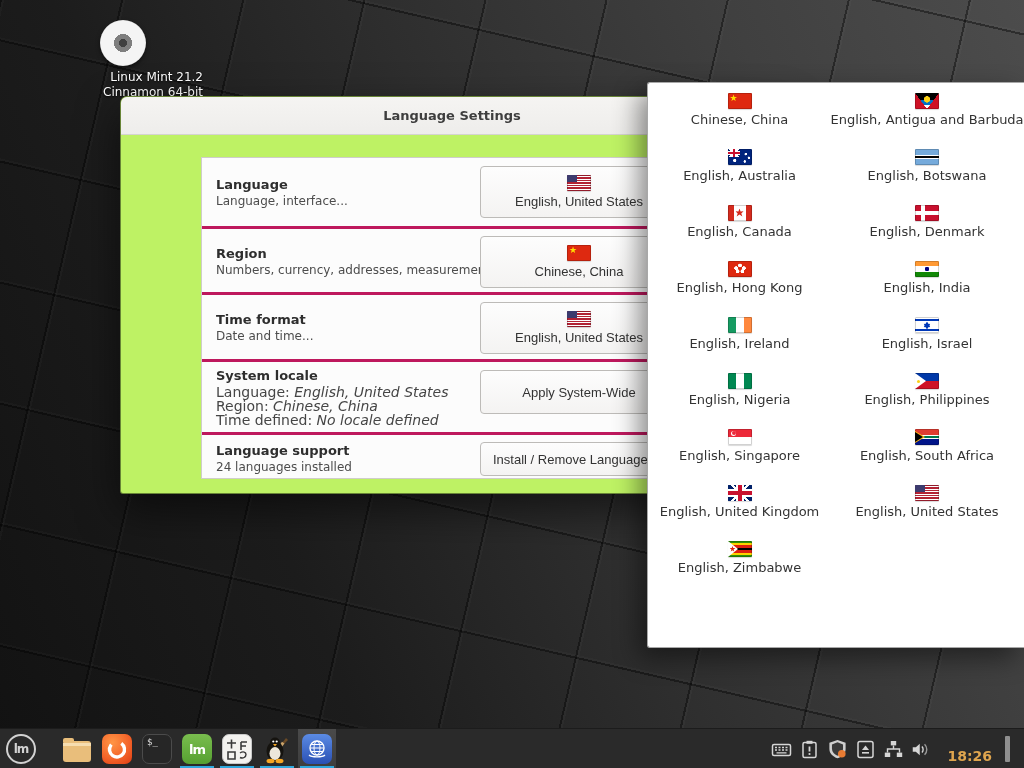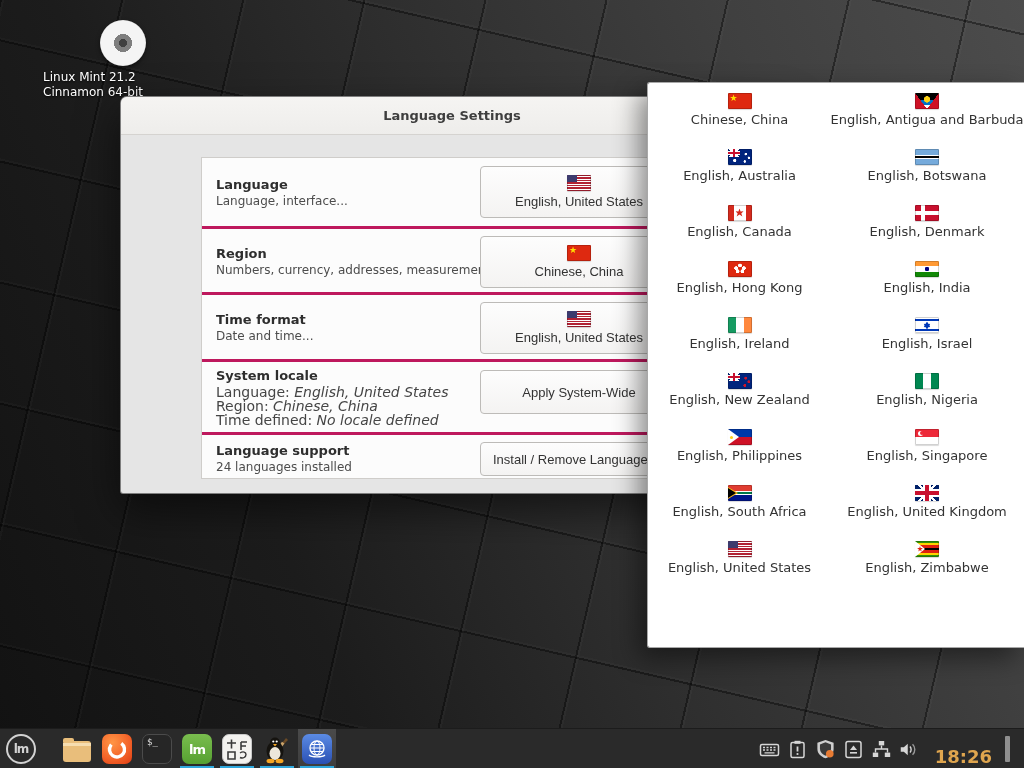--- a/index.html
+++ b/index.html
@@ -9,32 +9,32 @@
   
   .desktop {
     position:absolute; inset:0; z-index:0;
     background:
       repeating-linear-gradient(103deg, rgba(0,0,0,.40) 0 2px, rgba(255,255,255,.025) 2px 4px, transparent 4px 118px),
       repeating-linear-gradient(13deg, rgba(0,0,0,.40) 0 2px, rgba(255,255,255,.02) 2px 4px, transparent 4px 118px),
       linear-gradient(247deg, #4c4c4c 0%, #404040 22%, #2e2e2e 48%, #1c1c1c 72%, #121212 100%);
   }
 
   
-  .desk-icon { position:absolute; left:43px; top:20px; width:160px; text-align:left; z-index:1; }
+  .desk-icon { position:absolute; left:43px; top:20px; width:160px; text-align:right; z-index:1; }
   .disc {
     width:46px; height:46px; margin:0 auto 4px auto; border-radius:50%;
     background:radial-gradient(circle at 50% 50%, #3f3f3f 0 4px, #7e7e7e 4px 9px, #f4f4f4 9px 22px, #dcdcdc 23px);
     box-shadow:0 2px 4px rgba(0,0,0,.5);
   }
   .desk-label { color:#fff; font-size:12px; line-height:15px; text-shadow:0 1px 2px rgba(0,0,0,.9); }
 
   
   .window {
     position:absolute; left:120px; top:96px; width:664px; height:398px; z-index:5;
-    background:#e5e5e5; border:1px solid rgba(0,0,0,.45); border-radius:7px 7px 3px 3px;
+    background:#bef264; border:1px solid rgba(0,0,0,.45); border-radius:7px 7px 3px 3px;
     box-shadow:0 16px 42px rgba(0,0,0,.55);
   }
   .titlebar {
     height:38px; border-radius:6px 6px 0 0; background:linear-gradient(#f5f4f2,#eeedeb);
     border-bottom:1px solid #d5d3d0; display:flex; align-items:center; justify-content:center;
   }
   .title { font-size:13px; font-weight:bold; color:#3e3e3e; }
   .panel {
     position:absolute; left:80px; top:60px; width:504px; height:322px;
     background:#fcfcfc; border:1px solid #cfcdca;
@@ -184,21 +184,21 @@
   .ico-folder { width:28px; height:21px; margin-top:4px; border-radius:2px 3px 3px 3px; background:#e9be7b; position:relative; }
   .ico-folder::before { content:""; position:absolute; left:0; top:-3px; width:11px; height:4px; border-radius:2px 2px 0 0; background:#e9be7b; }
   .ico-folder::after { content:""; position:absolute; left:0; top:2.5px; width:28px; height:3px; background:#f6ddb0; }
   .ico-firefox { background:radial-gradient(circle at 35% 28%, #ff9545 0%, #f4652a 55%, #e03c12 100%); }
   .ico-terminal { background:#262626; border:1px solid #4b4b4b; color:#e0e0e0; font-family:"DejaVu Sans Mono",monospace; font-size:9px; padding:2px 0 0 4px; }
   .ico-mintgreen { background:linear-gradient(#79bd4e,#56a031); color:#fff; font-weight:bold; font-size:13px; letter-spacing:-1px; display:flex; align-items:center; justify-content:center; }
   .ico-im { background:#f3f2ef; border:1px solid #c9c9c9; }
   .ico-locale { background:linear-gradient(#5b8be4,#2a50b4); }
   .tray { position:absolute; right:14px; top:0; height:40px; display:flex; align-items:center; gap:7px; }
   .tray-ico { width:21px; height:21px; display:flex; align-items:center; justify-content:center; }
-  .clock { font-size:18px; font-weight:bold; color:#dfa54e; margin:14px 6px 0 8px; }
+  .clock { font-size:14px; font-weight:bold; color:#dfa54e; margin:14px 6px 0 8px; }
   .edge-bar { width:5px; height:26px; background:#8f8f8f; border-radius:1px; }
 </style>
 </head>
 <body>
 
 <div id="screen">
   <div class="desktop"></div>
 
   <div class="desk-icon">
     <div class="disc"></div>
@@ -306,24 +306,20 @@
           <span class="flag" data-flag="in"></span>
           <span class="lang-label">English, India</span>
         </div>
         <div class="lang-item">
           <span class="flag" data-flag="ie"></span>
           <span class="lang-label">English, Ireland</span>
         </div>
         <div class="lang-item">
           <span class="flag" data-flag="il"></span>
           <span class="lang-label">English, Israel</span>
-        </div>
-        <div class="lang-item">
-          <span class="flag" data-flag="nz"></span>
-          <span class="lang-label">English, New Zealand</span>
         </div>
         <div class="lang-item">
           <span class="flag" data-flag="ng"></span>
           <span class="lang-label">English, Nigeria</span>
         </div>
         <div class="lang-item">
           <span class="flag" data-flag="ph"></span>
           <span class="lang-label">English, Philippines</span>
         </div>
         <div class="lang-item">

